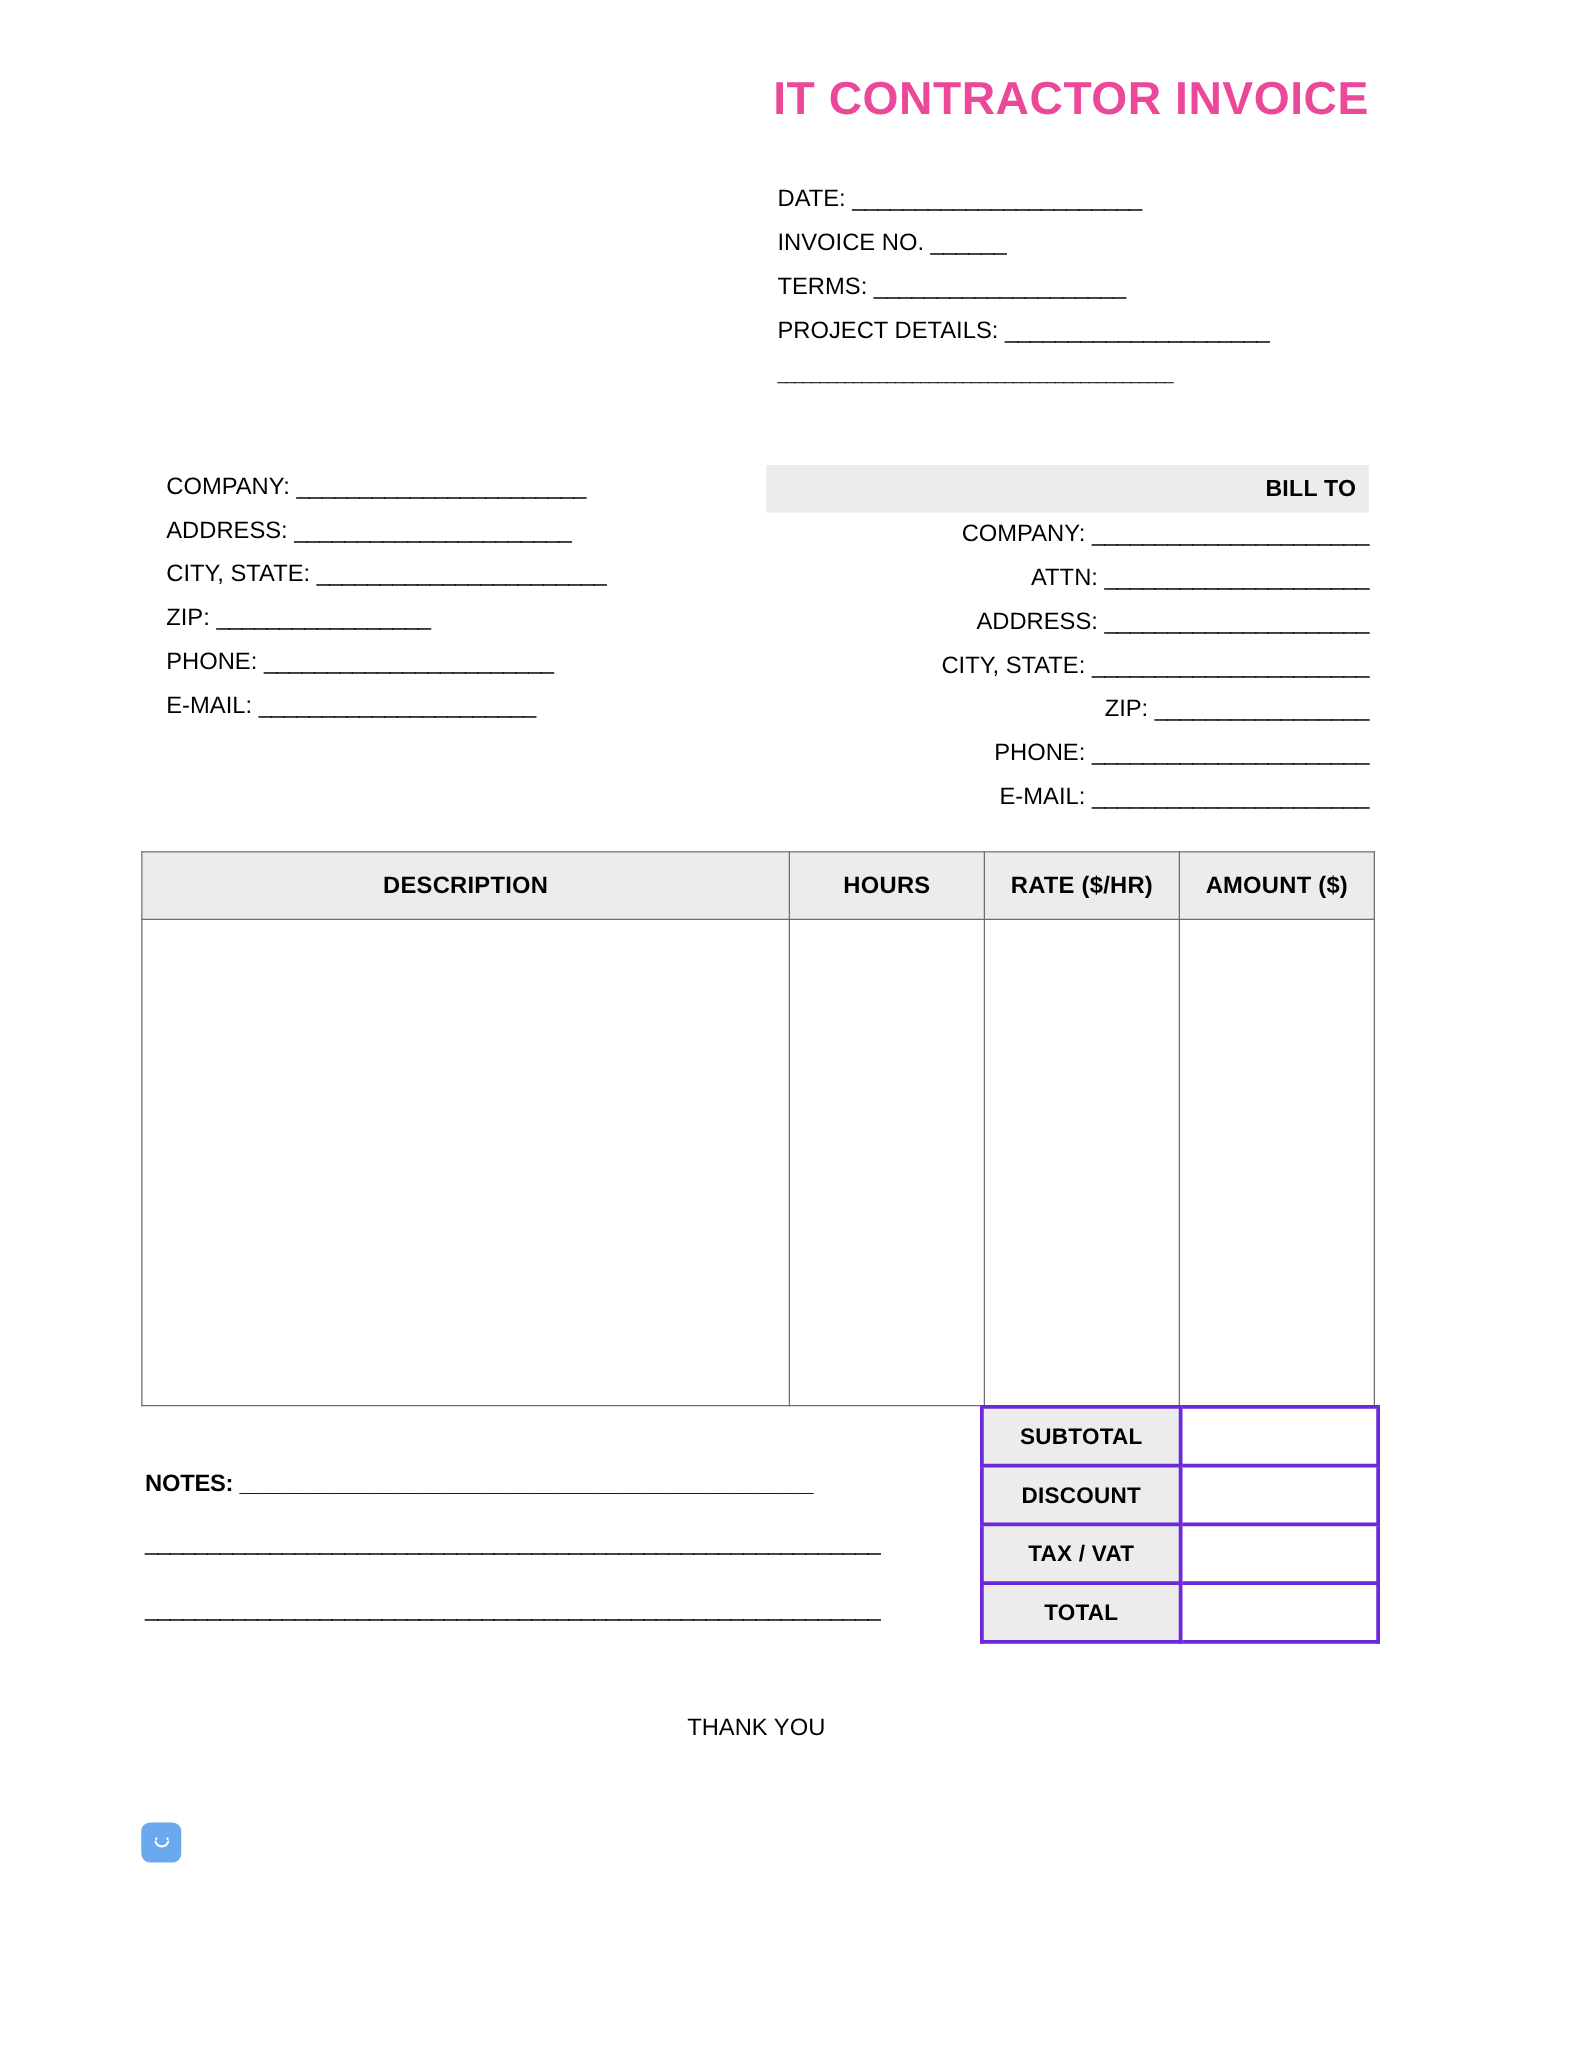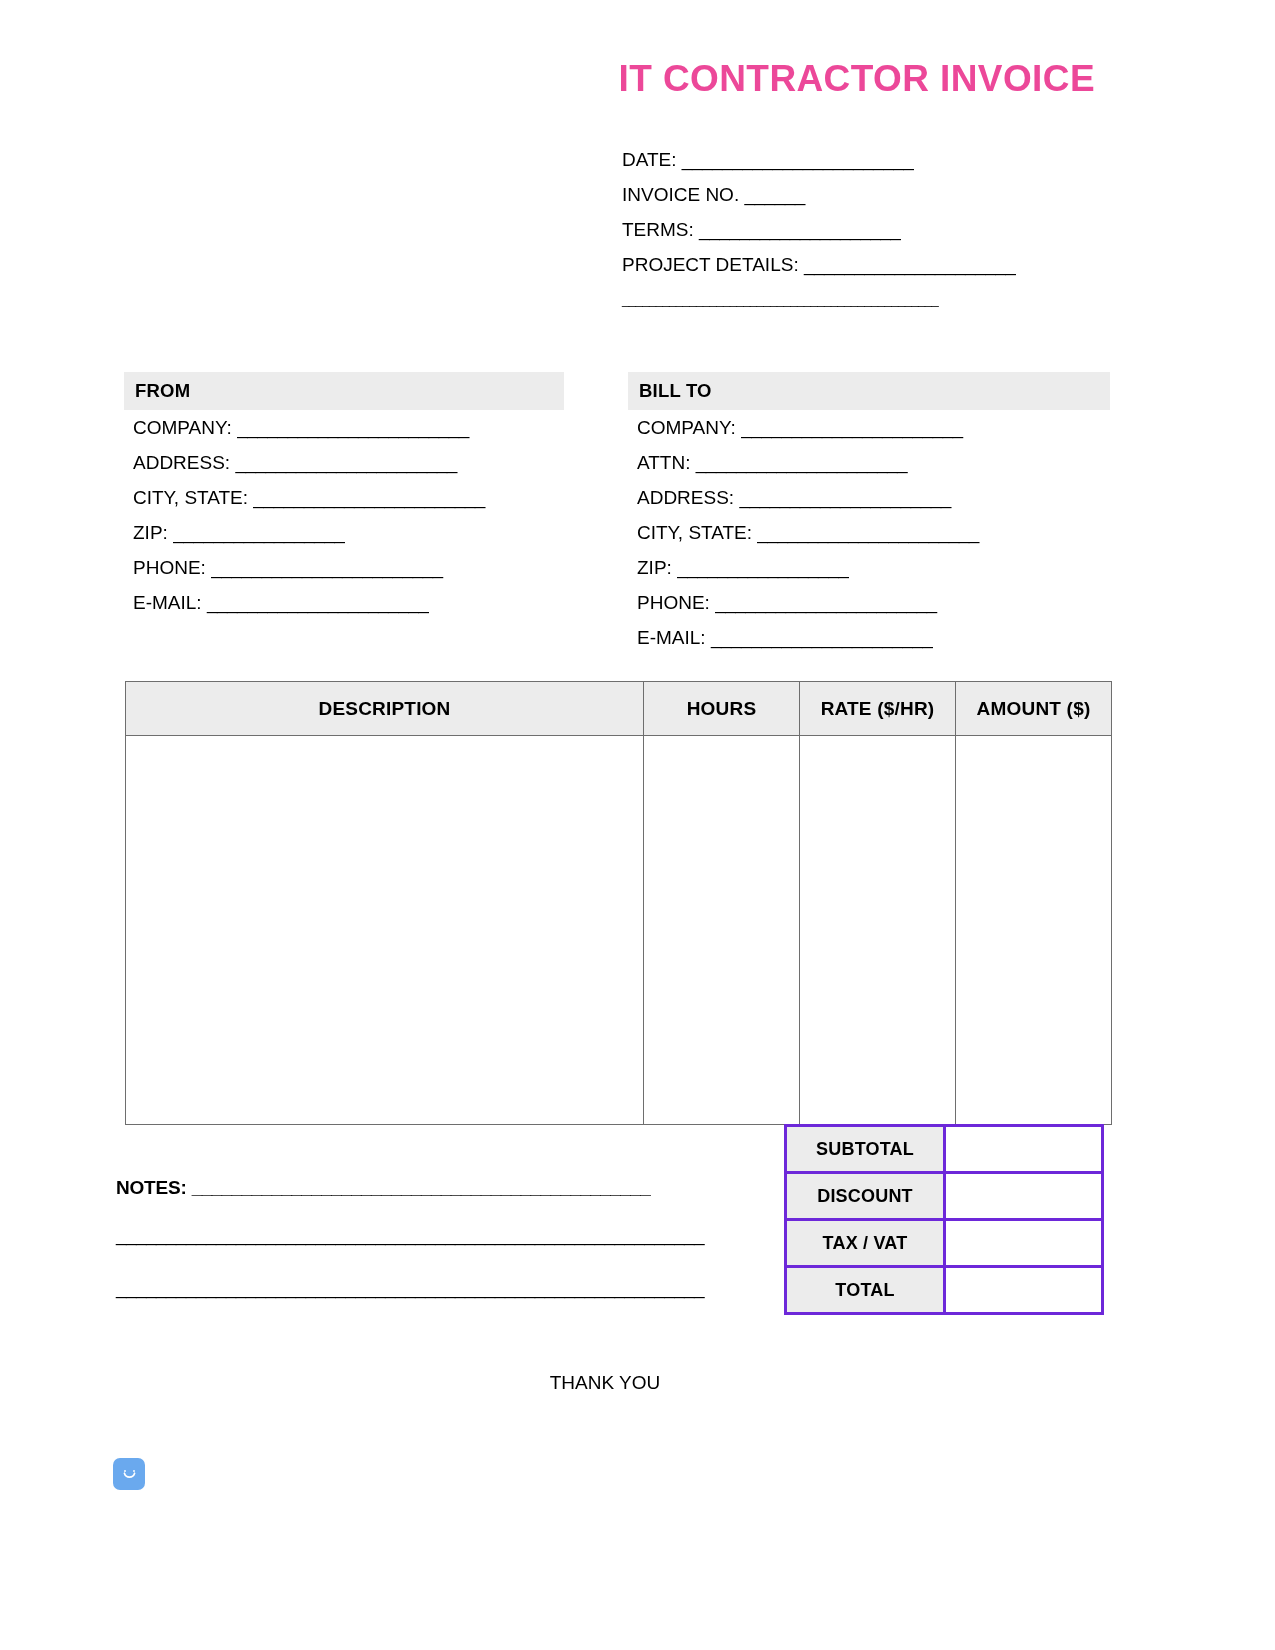--- a/index.html
+++ b/index.html
@@ -74,29 +74,30 @@
 
   
   .from-block {
     position: absolute;
     left: 124px;
     top: 372px;
     width: 440px;
   }
   .billto-block {
     position: absolute;
-    left: 628px;
+    left: 613px;
     top: 372px;
     width: 482px;
+    text-align: right;
   }
 
   
   .items {
     position: absolute;
-    left: 125px;
+    left: 113px;
     top: 681px;
     width: 982px;
     border-collapse: collapse;
     table-layout: fixed;
   }
   .items th, .items td {
     border: 1px solid #6e6e6e;
     padding: 0;
   }
   .items thead th {
@@ -212,21 +213,20 @@
       <span class="rule">____________________</span>
     </div>
     <div class="field-row">
       <span class="lbl">PROJECT DETAILS:</span>
       <span class="rule">_____________________</span>
     </div>
     <div class="rule-full">_______________________________________________</div>
   </div>
 
   <div class="from-block">
-    <div class="sec-head">FROM</div>
 
     <div class="field-row">
       <span>COMPANY:</span>
       <span class="rule">_______________________</span>
     </div>
     <div class="field-row">
       <span>ADDRESS:</span>
       <span class="rule">______________________</span>
     </div>
     <div class="field-row">

